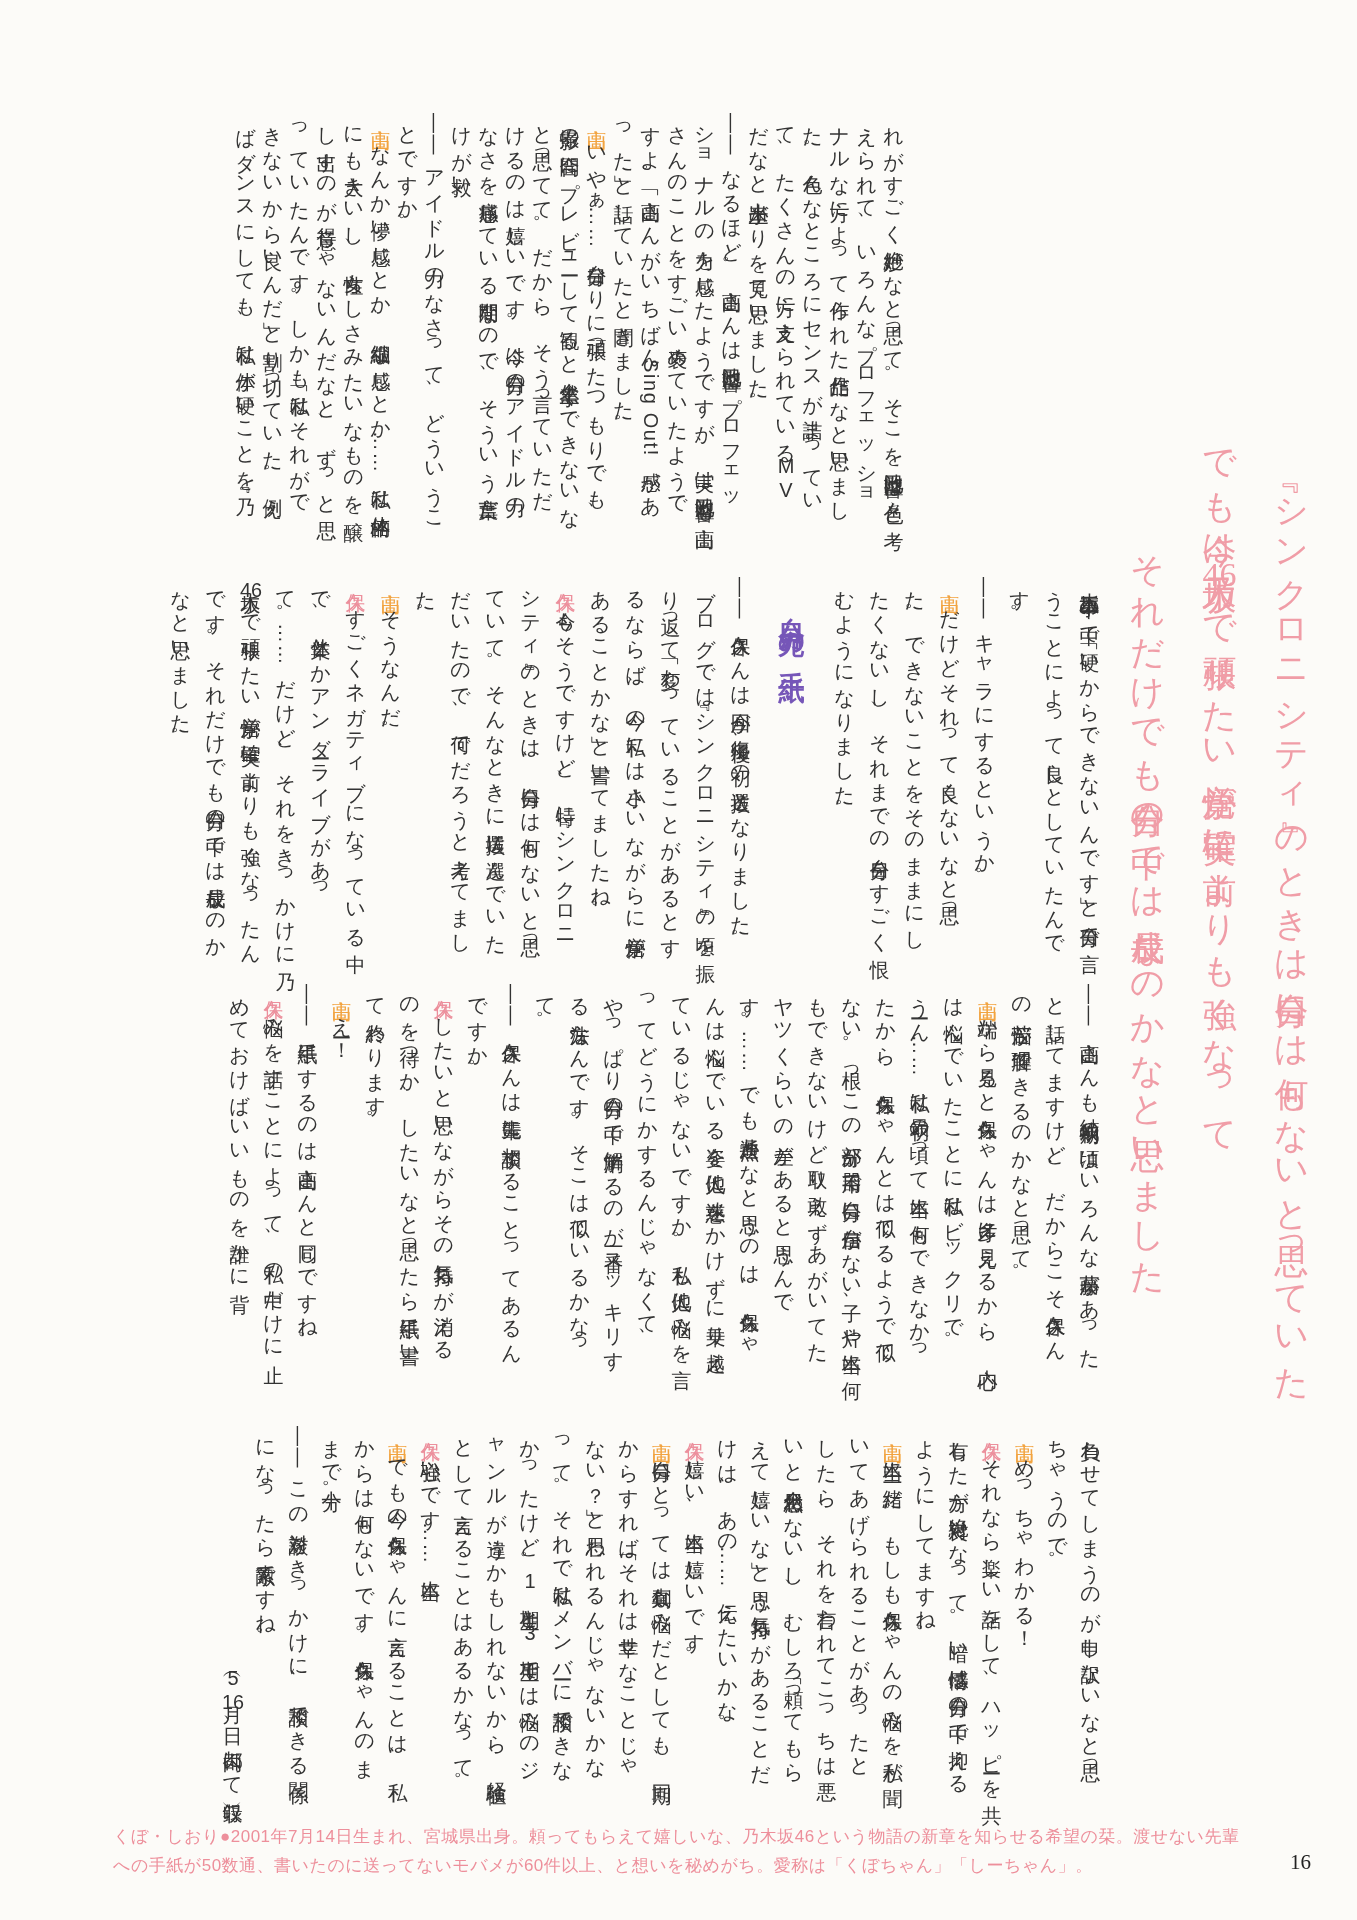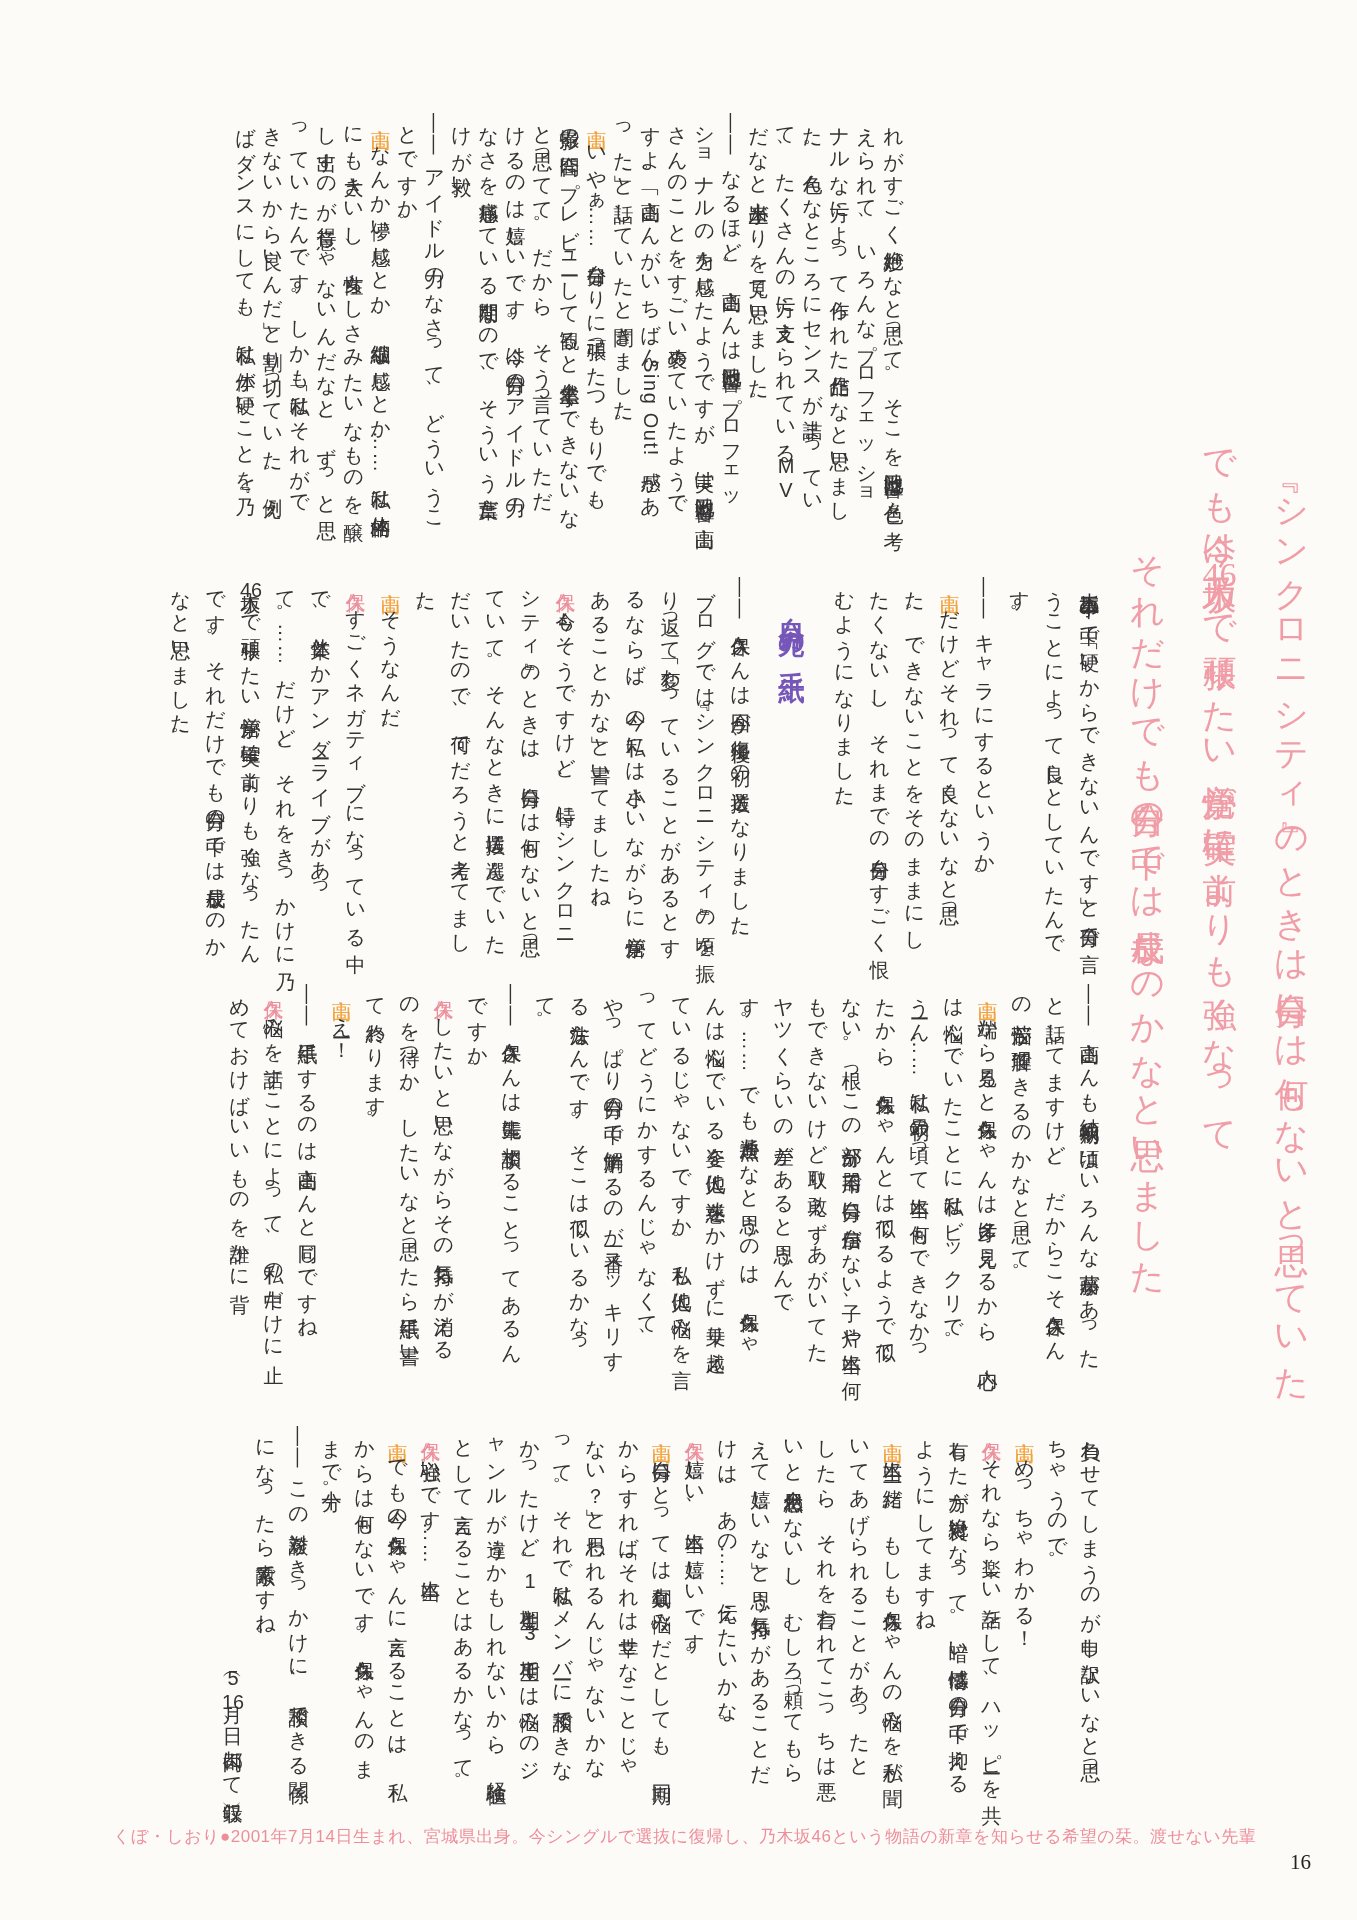--- a/index.html
+++ b/index.html
@@ -89,18 +89,19 @@
       <p><span class="spk" style="color: rgb(242, 164, 65);">高山</span>本当に一緒だ。もしも久保ちゃんの悩みを私が聞いてあげられることがあったとしたら、それを言われてこっちは悪いと全然思わないし、むしろ「頼ってもらえて嬉しいな」と思う気持ちがあることだけは、あの……伝えたいかな。</p>
       <p><span class="spk" style="color: rgb(236, 143, 156);">久保</span>嬉しい、本当に嬉しいです。</p>
       <p><span class="spk" style="color: rgb(242, 164, 65);">高山</span>自分にとっては真剣な悩みだとしても、同期からすれば「それは幸せなことじゃない？」と思われるんじゃないかなって。それで私はメンバーに相談できなかったけど。<span class="upr">1</span>期生と<span class="upr">3</span>期生では悩みのジャンルが違うかもしれないから、経験値として言えることはあるかなって。</p>
       <p><span class="spk" style="color: rgb(236, 143, 156);">久保</span>心強いです……本当に。</p>
       <p><span class="spk" style="color: rgb(242, 164, 65);">高山</span>でも今の久保ちゃんに言えることは、私からは何もないです。久保ちゃんのままで十分。</p>
       <p>――この対談をきっかけに、相談できる関係になったら素敵ですね。</p>
       <p class="note">（<span class="upr">5</span>月<span class="tcy">16</span>日、都内にて収録）</p>
     </div>
 
   <div class="footer" style="color: rgb(237, 143, 155);">
-    <div>くぼ・しおり●2001年7月14日生まれ、宮城県出身。今シングルで選抜に復帰し、乃木坂46という物語の新章を知らせる希望の栞。渡せない先輩</div>
+    <div>くぼ・しおり●2001年7月14日生まれ、宮城県出身。頼ってもらえて嬉しいな、乃木坂46という物語の新章を知らせる希望の栞。渡せない先輩</div>
+    <div>への手紙が50数通、書いたのに送ってないモバメが60件以上、と想いを秘めがち。愛称は「くぼちゃん」「しーちゃん」。</div>
   </div>
 
   <div class="pagenum" style="color: rgb(34, 34, 34);">16</div>
 
 </div>
 
 </body></html>

